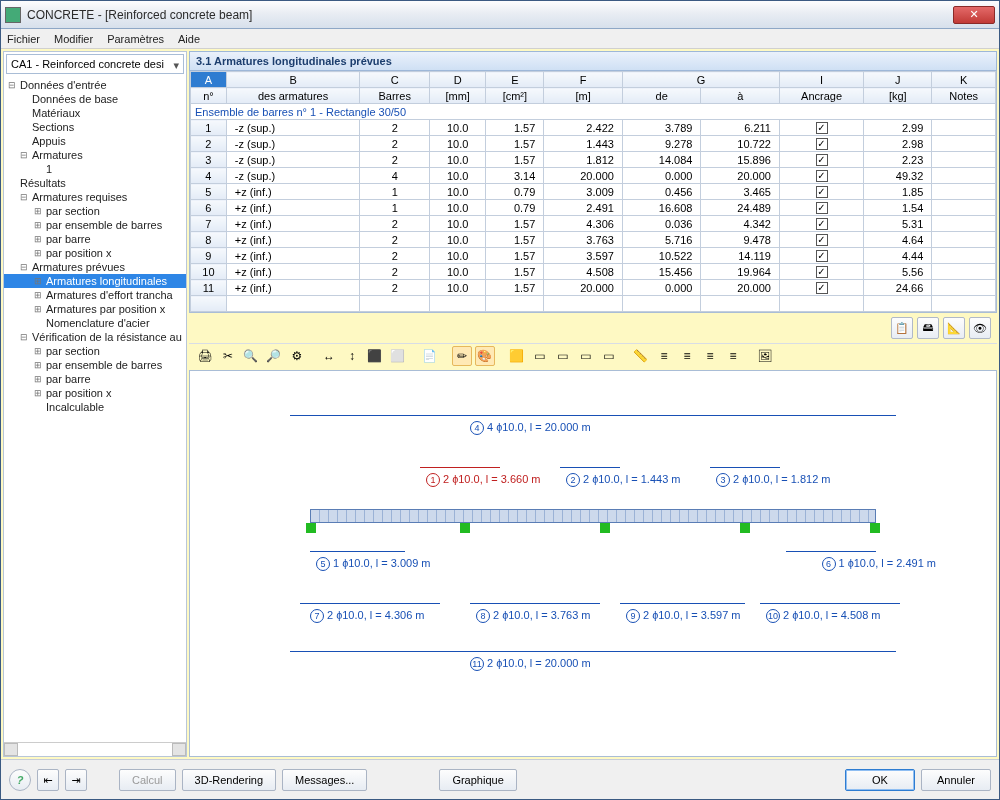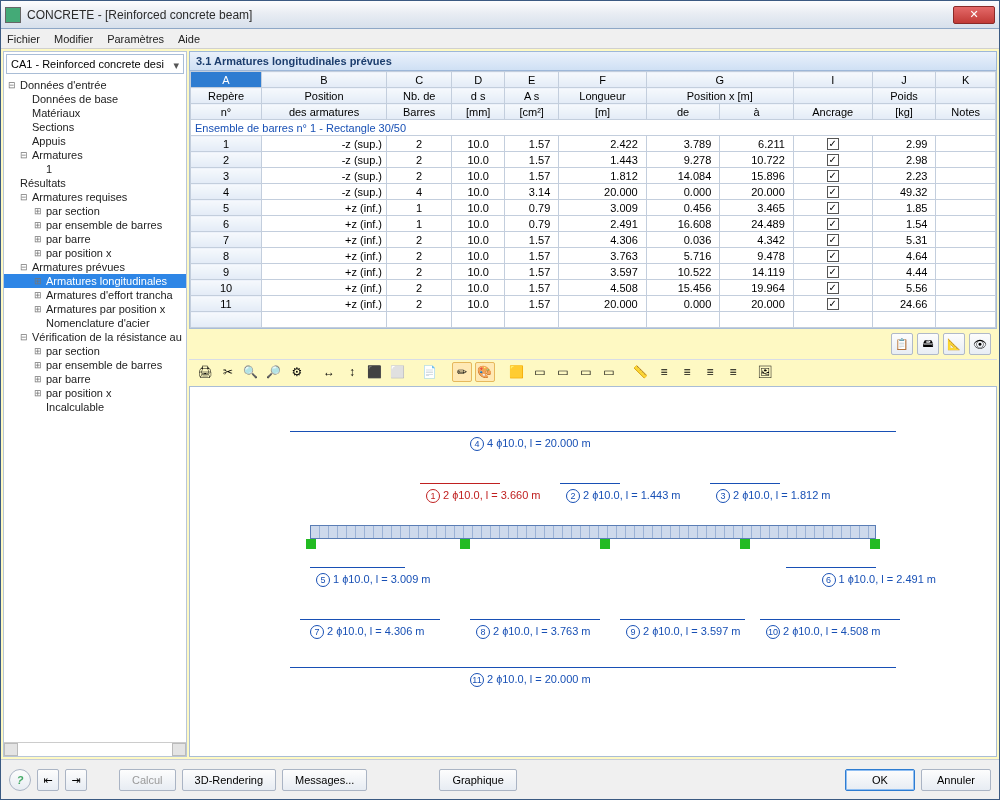--- a/index.html
+++ b/index.html
@@ -23,21 +23,21 @@
 .sb-scroll{height:14px;border-top:1px solid #ccc;display:flex}
 .sb-scroll .th{background:#e4e4e4;border:1px solid #bbb}
 .main{flex:1;display:flex;flex-direction:column;margin:2px 2px 2px 0;min-width:0}
 .panel-title{height:20px;background:linear-gradient(#eaf1fb,#cfe0f4);border:1px solid #9db7d8;padding:0 6px;line-height:18px;color:#1c3e6e;font-weight:bold}
 .grid-wrap{border:1px solid #a9bdd6;border-top:none;background:#fff;overflow:auto}
 table.grid{border-collapse:collapse;width:100%}
 table.grid th,table.grid td{border:1px solid #c3cedd;padding:1px 4px;height:16px;text-align:center;white-space:nowrap}
 table.grid th{background:linear-gradient(#f6f9fd,#e3ebf6);font-weight:normal}
 table.grid th.sel{background:#2e7cd1;color:#fff}
 table.grid td.rh{background:linear-gradient(#f6f9fd,#e3ebf6)}
-table.grid td.lft{text-align:right;padding-left:8px}
+table.grid td.lft{text-align:left;padding-left:8px}
 table.grid td.rgt{text-align:right;padding-right:8px}
 table.grid tr.group td{background:#fff;color:#1850b5;text-align:left;padding-left:4px;border-left:1px solid #c3cedd}
 .chk{display:inline-block;width:12px;height:12px;border:1px solid #555;background:#fff;line-height:9px;font-size:10px}
 .right-btns{display:flex;justify-content:flex-end;gap:4px;padding:4px 6px}
 .ibtn{width:22px;height:22px;border:1px solid #b0b9c8;background:linear-gradient(#fdfdfd,#e8edf4);border-radius:2px;display:flex;align-items:center;justify-content:center;font-size:11px}
 .toolbar2{display:flex;gap:3px;padding:2px 6px;flex-wrap:wrap;align-items:center;border-top:1px solid #d8dde6}
 .tb{width:20px;height:20px;border:1px solid transparent;display:flex;align-items:center;justify-content:center;font-size:12px;border-radius:2px}
 .tb.act{border:1px solid #e6b85c;background:#ffe9b5}
 .tb.sep{width:6px;border:none}
 .diagram{flex:1;background:#fff;border:1px solid #a9bdd6;margin-top:2px;position:relative;overflow:hidden}
@@ -187,32 +187,20 @@
                 <th class="sel">A</th>
                 <th>B</th>
                 <th>C</th>
                 <th>D</th>
                 <th>E</th>
                 <th>F</th>
                 <th colspan="2">G</th>
                 <th>I</th>
                 <th>J</th>
                 <th>K</th>
-              </tr>
-              <tr>
-                <th>Repère</th>
-                <th>Position</th>
-                <th>Nb. de</th>
-                <th>d s</th>
-                <th>A s</th>
-                <th>Longueur</th>
-                <th colspan="2">Position x [m]</th>
-                <th></th>
-                <th>Poids</th>
-                <th></th>
               </tr>
               <tr>
                 <th>n°</th>
                 <th>des armatures</th>
                 <th>Barres</th>
                 <th>[mm]</th>
                 <th>[cm²]</th>
                 <th>[m]</th>
                 <th>de</th>
                 <th>à</th>

